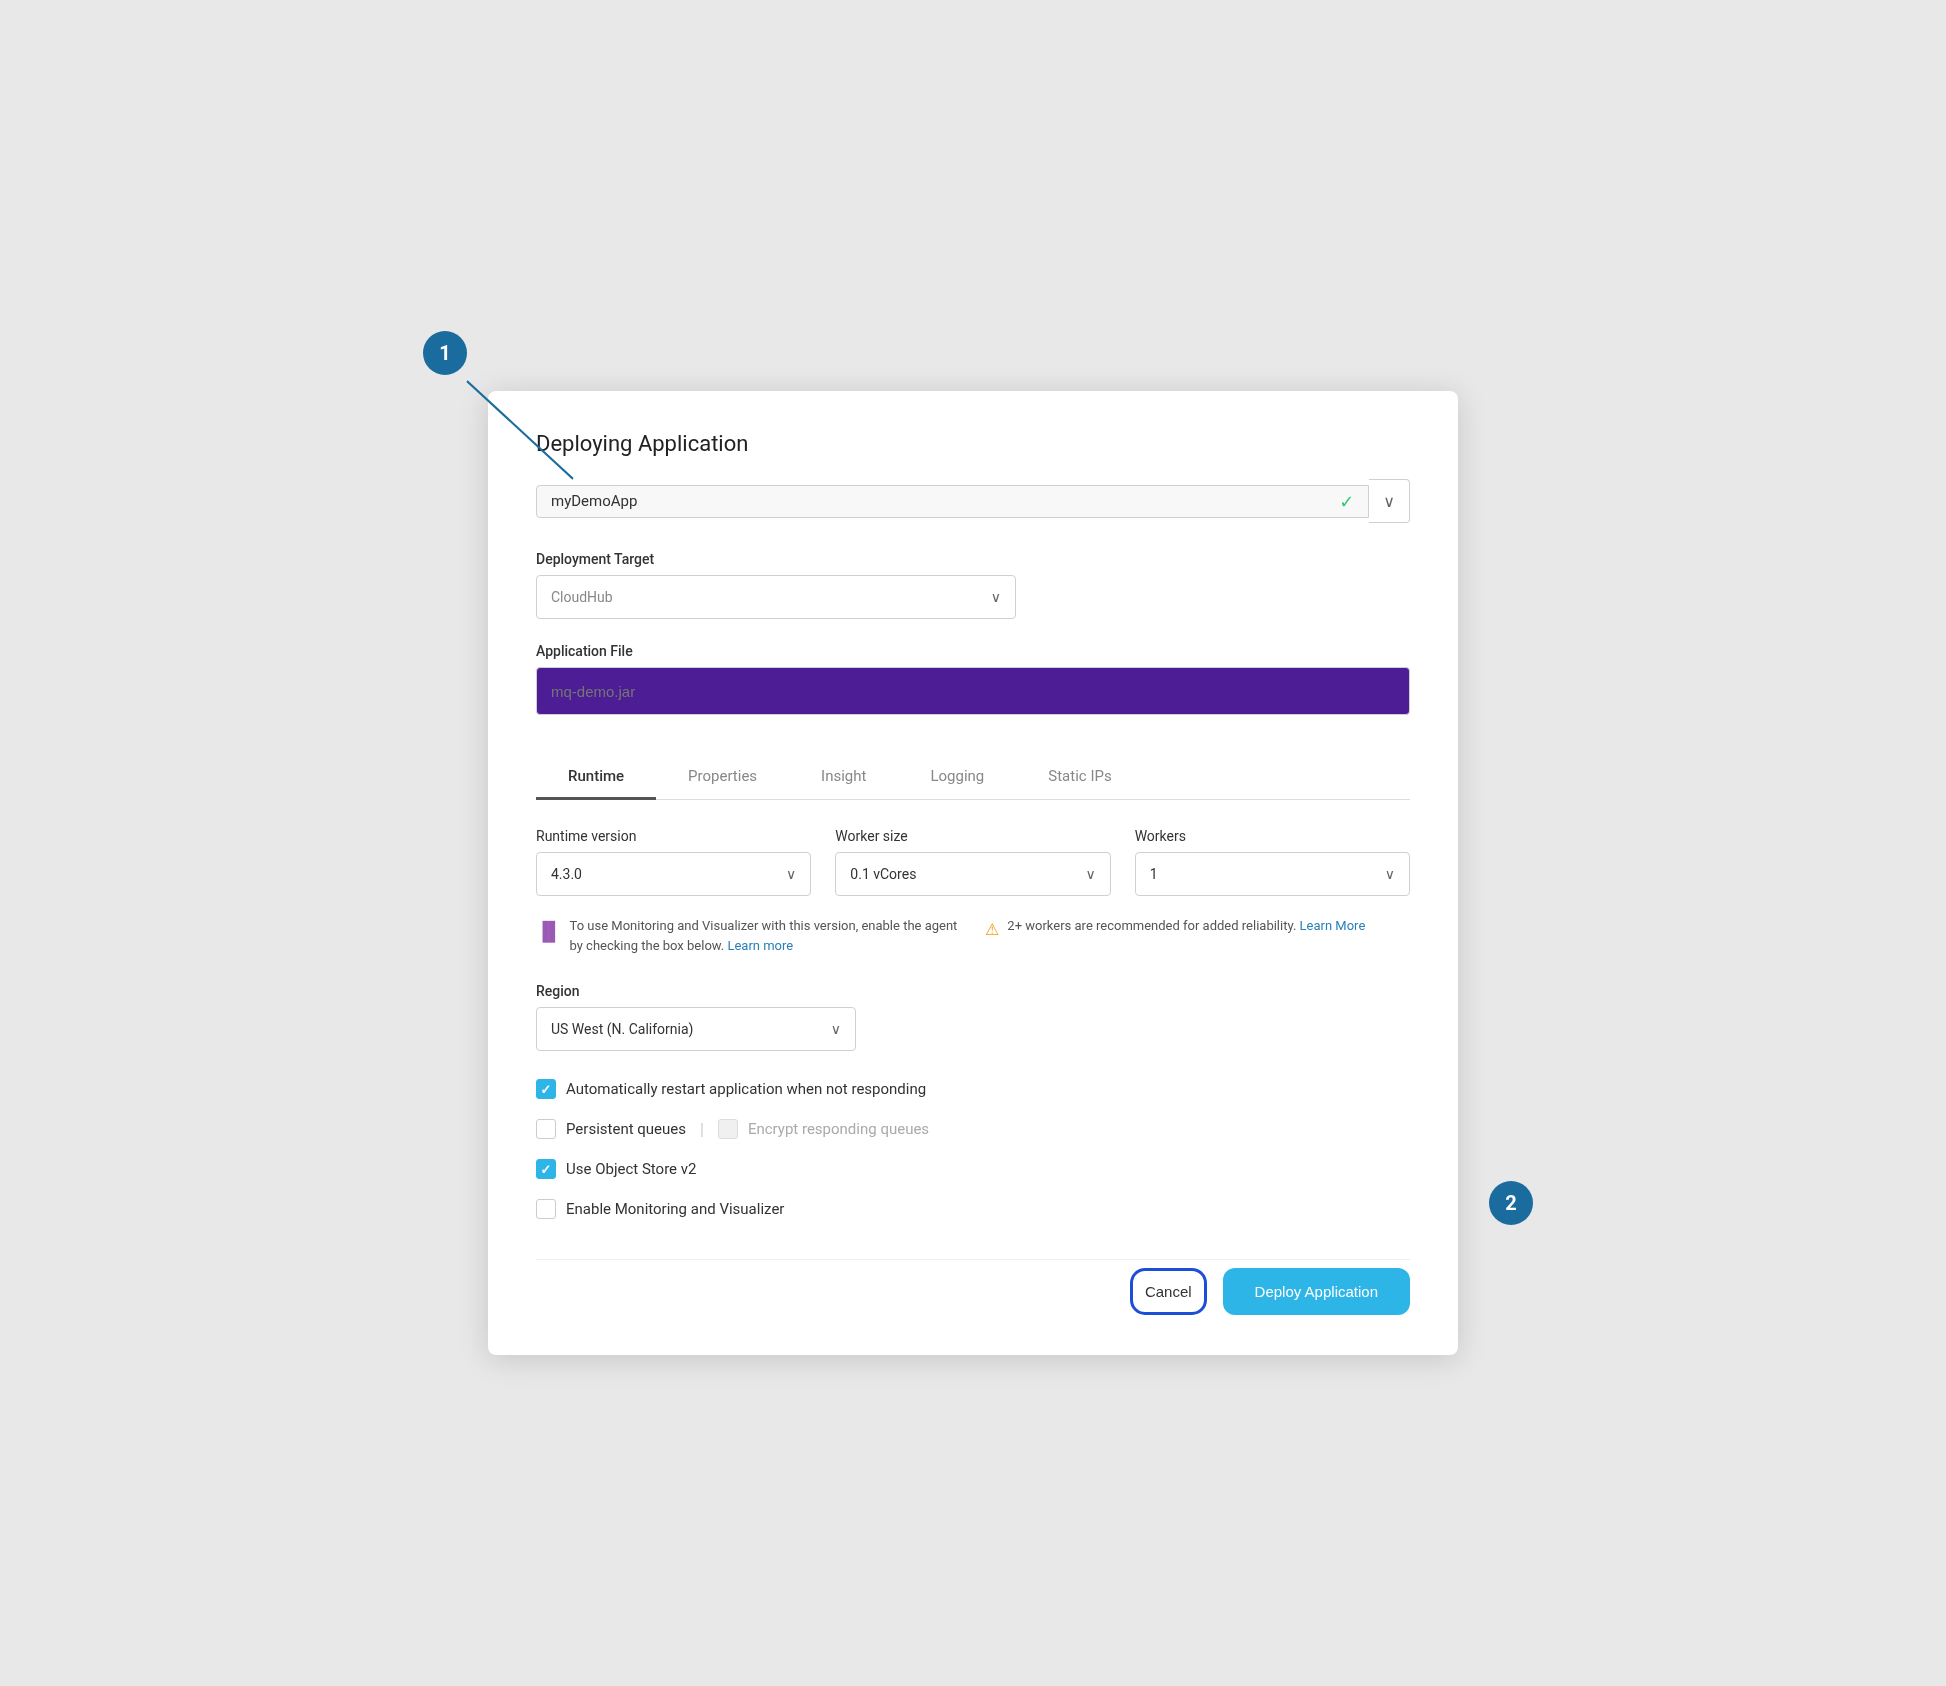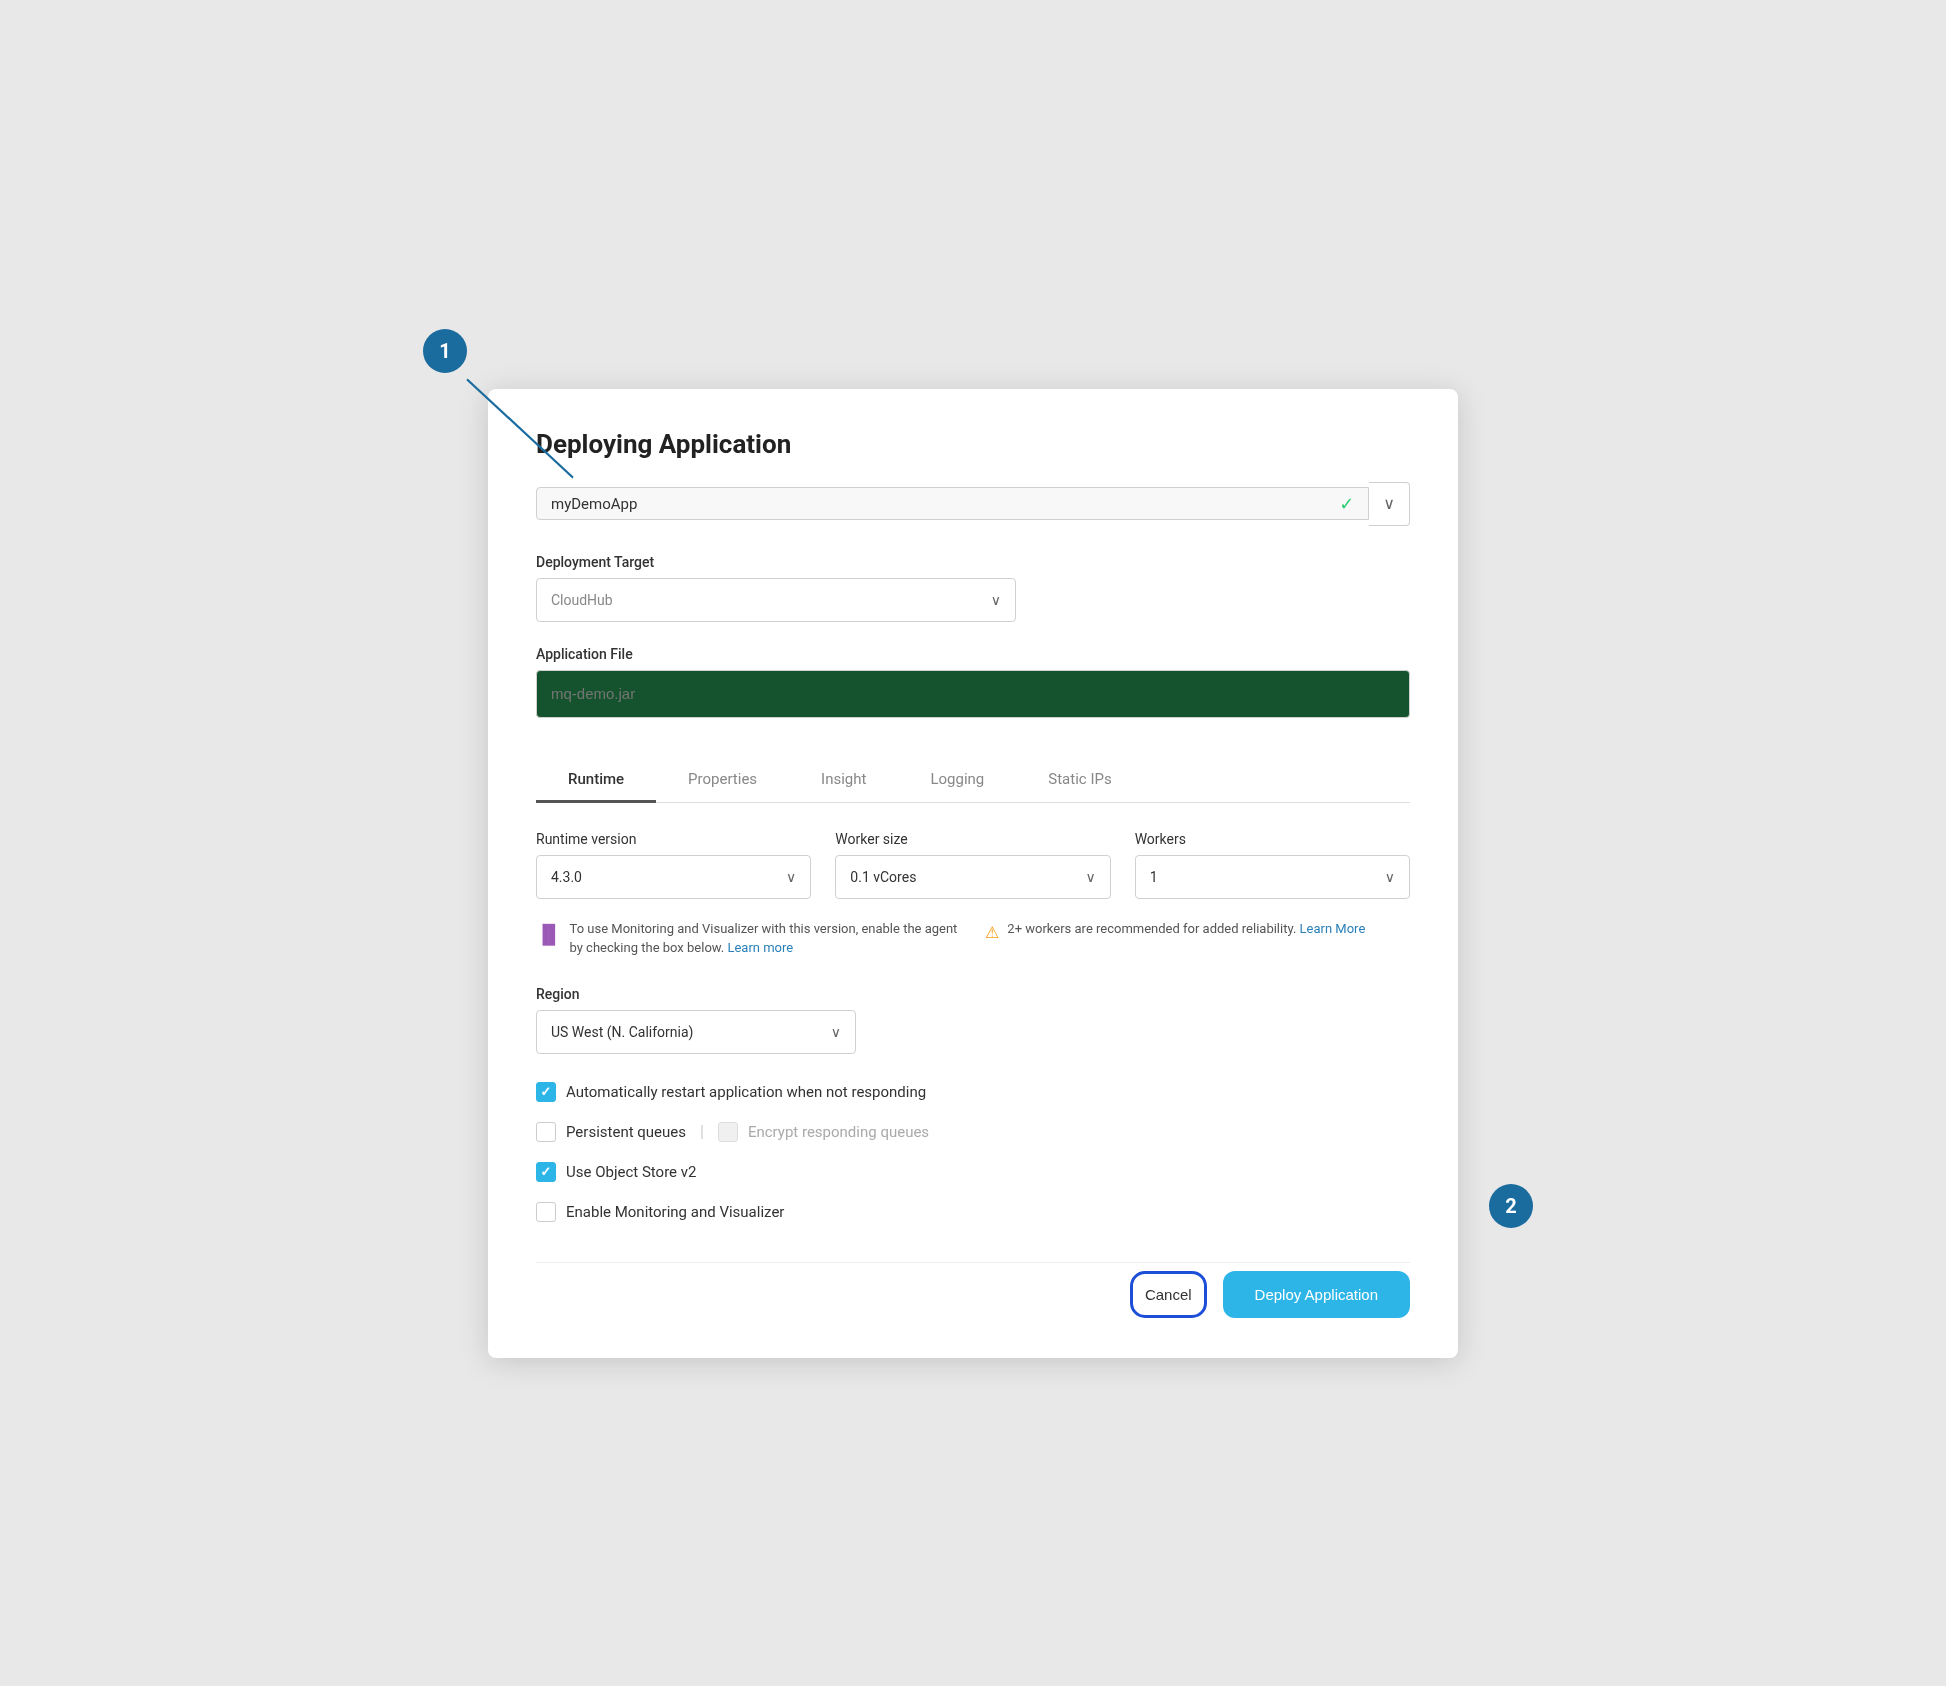--- a/index.html
+++ b/index.html
@@ -53,22 +53,22 @@
     .modal {
       background: white;
       border-radius: 8px;
       box-shadow: 0 4px 30px rgba(0,0,0,0.15);
       padding: 40px 48px 40px 48px;
       width: 970px;
       position: relative;
     }
 
     .modal-title {
-      font-size: 26px;
-      font-weight: 700;
+      font-size: 22px;
+      font-weight: 400;
       color: #222;
       margin-bottom: 23px;
     }
 
     
     .app-selector-row {
       display: flex;
       align-items: center;
       gap: 0;
       margin-bottom: 28px;
@@ -155,21 +155,21 @@
     
     .app-file-section {
       margin-bottom: 40px;
     }
 
     .app-file-input {
       width: 100%;
       border: 1px solid #d0d0d0;
       border-radius: 4px;
       padding: 12px 14px;
-      background: #14532d;
+      background: #4c1d95;
       font-size: 15px;
       color: #aaa;
       height: 48px;
       outline: none;
     }
 
     
     .tabs-container {
       border-bottom: 1px solid #ddd;
       display: flex;

